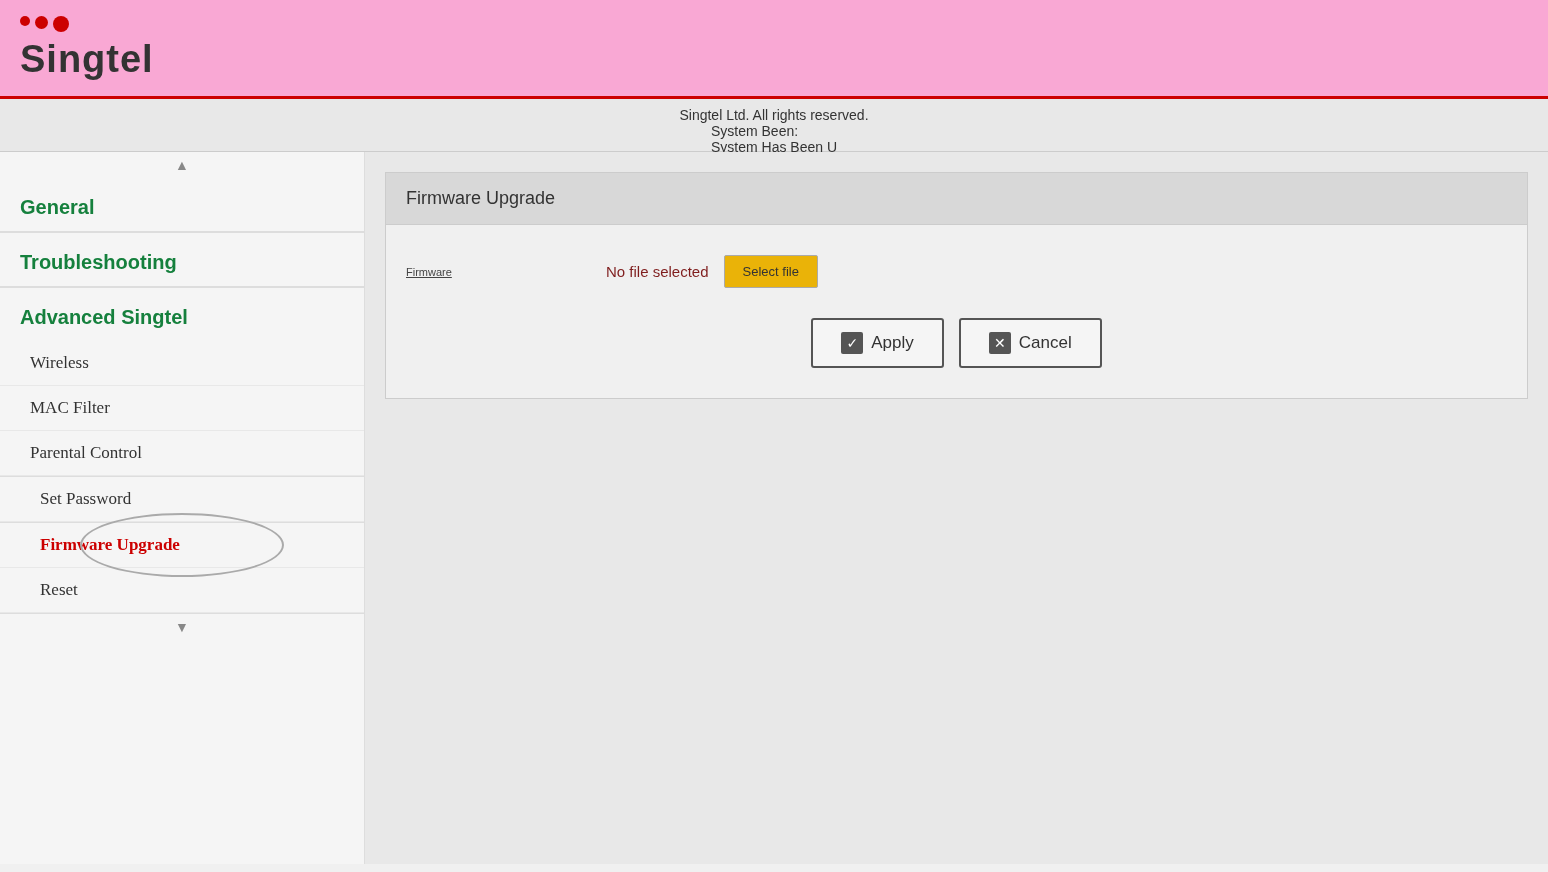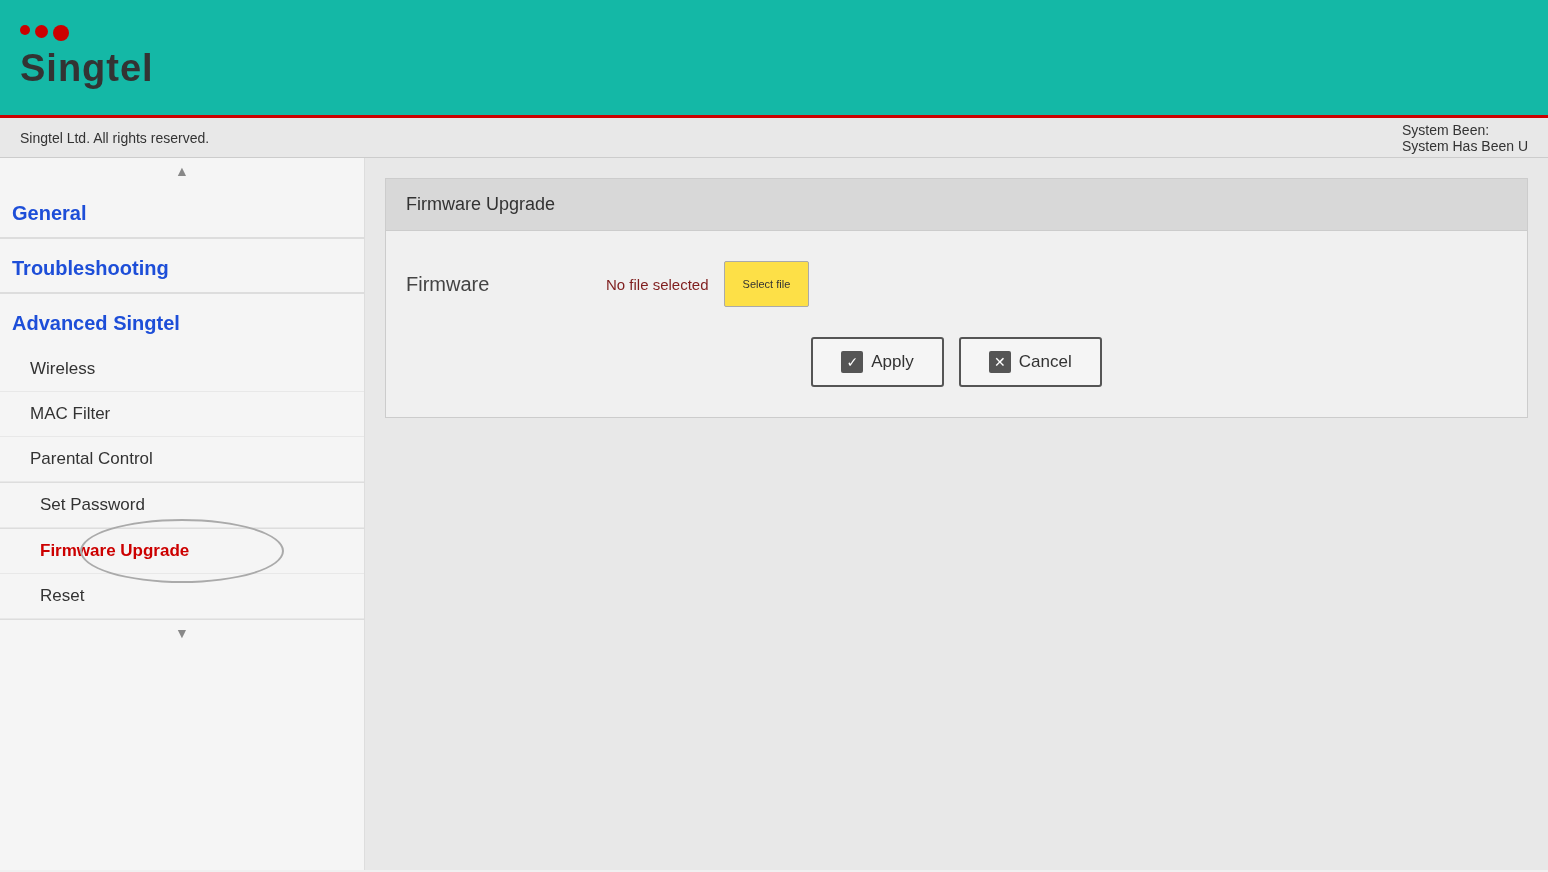--- a/index.html
+++ b/index.html
@@ -1,25 +1,25 @@
 <!DOCTYPE html>
 <html><head>
   <meta charset="utf-8">
   <style>
     * { box-sizing: border-box; margin: 0; padding: 0; }
     body { font-family: Arial, sans-serif; background: #f0f0f0; width: 1548px; height: 872px; overflow: hidden; }
 
     
     .header {
-      background: #14b8a6;
+      background: #f9a8d4;
       border-bottom: 3px solid #cc0000;
       padding: 26px 20px;
       display: flex;
       align-items: center;
-      height: 118px;
+      height: 99px;
     }
     .logo-container {
       display: flex;
       align-items: center;
     }
     .logo-text {
       font-size: 38px;
       font-weight: bold;
       color: #333;
       letter-spacing: 1px;
@@ -39,23 +39,24 @@
     .dot-red3 { background: #cc0000; width: 16px; height: 16px; }
 
     
     .sub-header {
       background: #e8e8e8;
       border-bottom: 1px solid #ccc;
       padding: 8px 20px;
       display: flex;
       justify-content: space-between;
       align-items: center;
-      height: 40px;
+      height: 53px;
       font-size: 14px;
       color: #333;
+      flex-direction: column;
     }
 
     
     .main-layout {
       display: flex;
       height: calc(872px - 105px - 55px);
     }
 
     
     .sidebar {
@@ -70,36 +71,37 @@
     }
     .sidebar::-webkit-scrollbar-track {
       background: #e0e0e0;
     }
     .sidebar::-webkit-scrollbar-thumb {
       background: #aaa;
       border-radius: 2px;
     }
 
     .sidebar-section-header {
-      padding: 18px 20px 12px 12px;
+      padding: 18px 20px 12px 20px;
       font-size: 20px;
       font-weight: bold;
-      color: #1d4ed8;
+      color: #15803d;
       border-bottom: 1px solid #ddd;
     }
     .sidebar-section-header.no-border {
       border-bottom: none;
     }
 
     .sidebar-sub-item {
       padding: 12px 20px 12px 30px;
       font-size: 17px;
       color: #333;
       cursor: pointer;
       border-bottom: 1px solid #e8e8e8;
+      font-family: Liberation Serif, serif;
     }
     .sidebar-sub-item.active {
       color: #cc0000;
       font-weight: bold;
     }
     .sidebar-sub-item.indented {
       padding-left: 40px;
     }
 
     .sidebar-group {
@@ -140,34 +142,35 @@
     .content-panel-body {
       padding: 30px 20px;
     }
 
     .firmware-row {
       display: flex;
       align-items: center;
       margin-bottom: 30px;
     }
     .firmware-label {
-      font-size: 20px;
+      font-size: 11px;
       color: #444;
       width: 200px;
+      text-decoration: underline;
     }
     .firmware-file-info {
       font-size: 15px;
       color: #7f1d1d;
       margin-right: 15px;
     }
     .select-file-btn {
-      background: #fde047;
+      background: #eab308;
       border: 1px solid #aaa;
-      padding: 16px 18px;
-      font-size: 11px;
+      padding: 8px 18px;
+      font-size: 13px;
       color: #333;
       cursor: pointer;
       border-radius: 2px;
     }
 
     .action-buttons {
       display: flex;
       gap: 15px;
       justify-content: center;
       margin-top: 20px;

